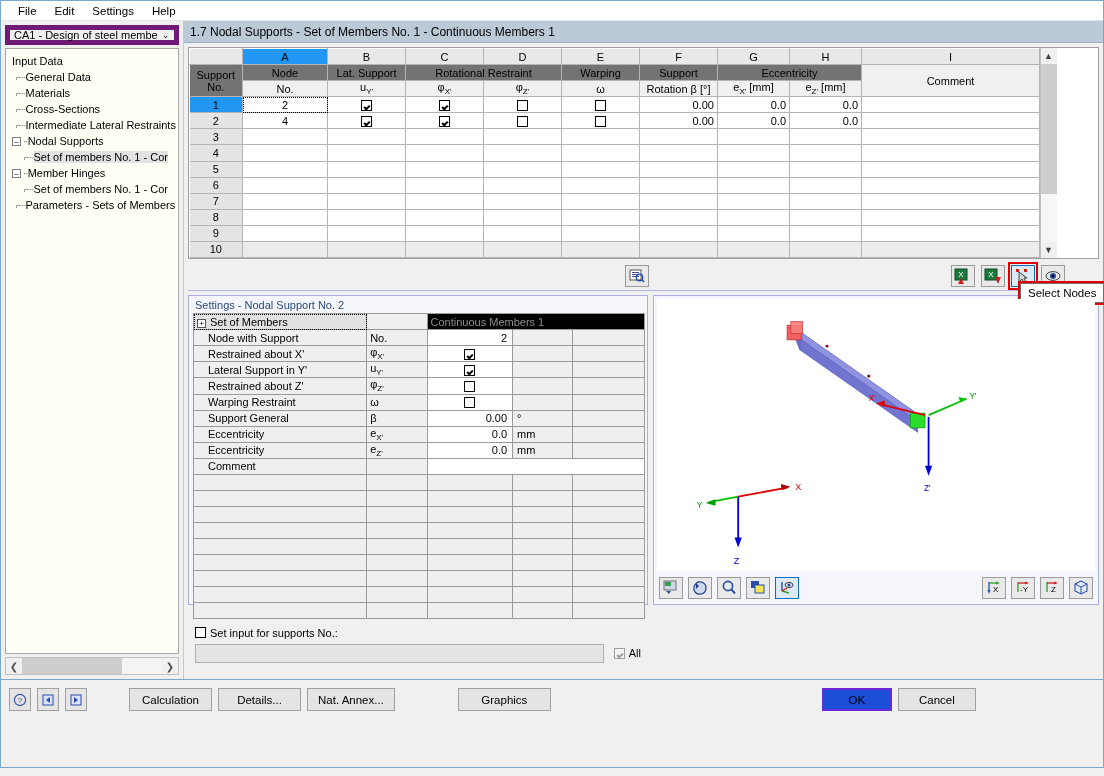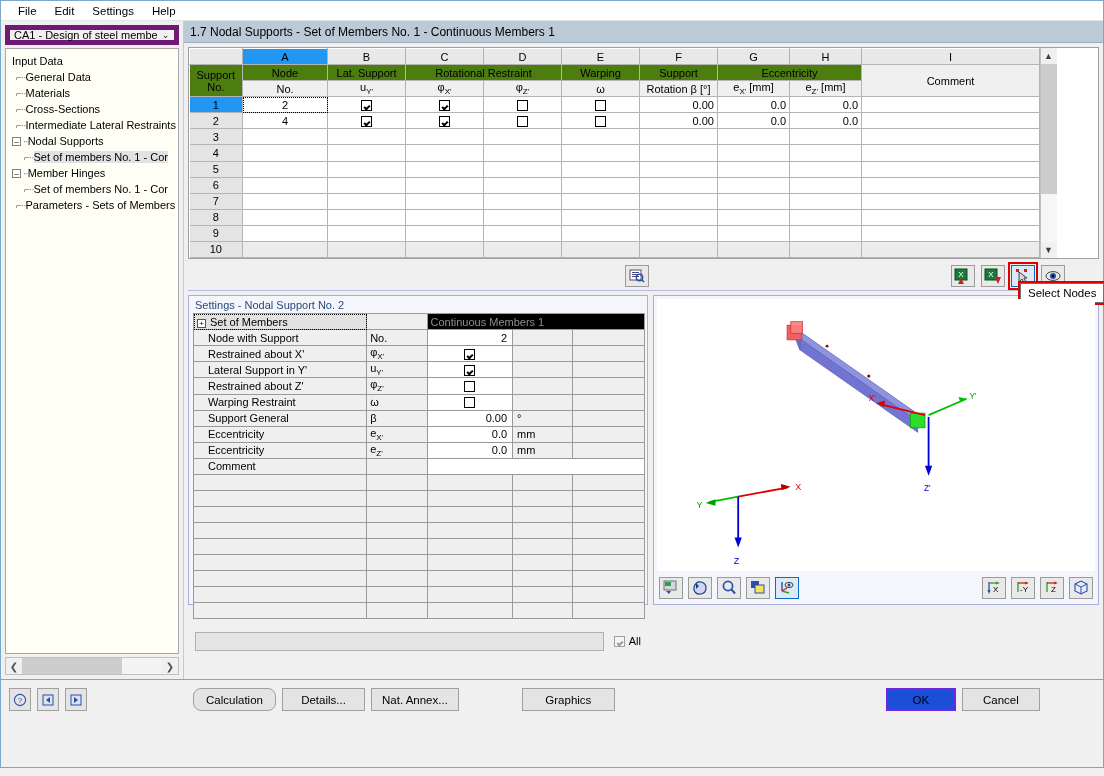--- a/index.html
+++ b/index.html
@@ -99,21 +99,21 @@
     border-right:1px solid #b4b4b4; border-bottom:1px solid #b4b4b4;
     padding:0 3px; height:16px; overflow:hidden; white-space:nowrap;
   }
   .colhdr {
     background:#e8e8e8; text-align:center; font-weight:normal;
     border-top:1px solid #fff; border-left:1px solid #fff;
     height:14px; font-size:11px;
   }
   .colhdr.sel { background:#2196f3; color:#000; }
   .grphdr {
-    background:#4d7c0f; text-align:center; font-weight:normal; font-size:11px;
+    background:#737373; text-align:center; font-weight:normal; font-size:11px;
     border-bottom:none;
   }
   .subhdr {
     background:#f0f0f0; text-align:center; font-weight:normal; font-size:11px;
   }
   .rowno {
     background:#e4e4e4; text-align:center;
     border-right:1px solid #b0b0b0;
   }
   .rowno.sel { background:#2196f3; color:#000; }
@@ -681,20 +681,24 @@
                   <td></td>
                   <td></td>
                   <td></td>
                   <td></td>
                   <td></td>
                 </tr>
           </tbody>
             </table>
 
           <div class="setinput">
+            <div class="line1">
+              <span class="cb"></span>
+              <span style="margin-left:4px;">Set input for supports No.:</span>
+            </div>
             <div class="line2">
               <div class="txtdis"></div>
               <span class="cbdis"></span>
               <span>All</span>
             </div>
           </div>
         </div>
 
         <div class="gfxbox">
           <div class="gfxcanvas">
@@ -833,21 +837,21 @@
         <polygon points="9,4 5,7 9,10" fill="#2b4ea8"></polygon>
       </svg>
     </div>
     <div class="btn sq" style="margin-right:0;">
       <svg width="14" height="14" viewBox="0 0 14 14">
         <rect x="2" y="2" width="10" height="10" fill="#dbe3f2" stroke="#2b4ea8"></rect>
         <polygon points="5,4 9,7 5,10" fill="#2b4ea8"></polygon>
       </svg>
     </div>
 
-    <div class="btn" style="margin-left:106px; min-width:83px;border-radius:8px;">Calculation</div>
+    <div class="btn" style="margin-left:42px; min-width:83px;">Calculation</div>
     <div class="btn" style="min-width:83px;">Details...</div>
     <div class="btn" style="min-width:83px;">Nat. Annex...</div>
     <div class="btn" style="margin-left:57px; min-width:93px;">Graphics</div>
 
     <div class="btn primary" style="margin-left:265px; min-width:70px;">OK</div>
     <div class="btn" style="min-width:78px; margin-right:0;">Cancel</div>
   </div>
 </div>
 
 <div class="statusbar"></div>

